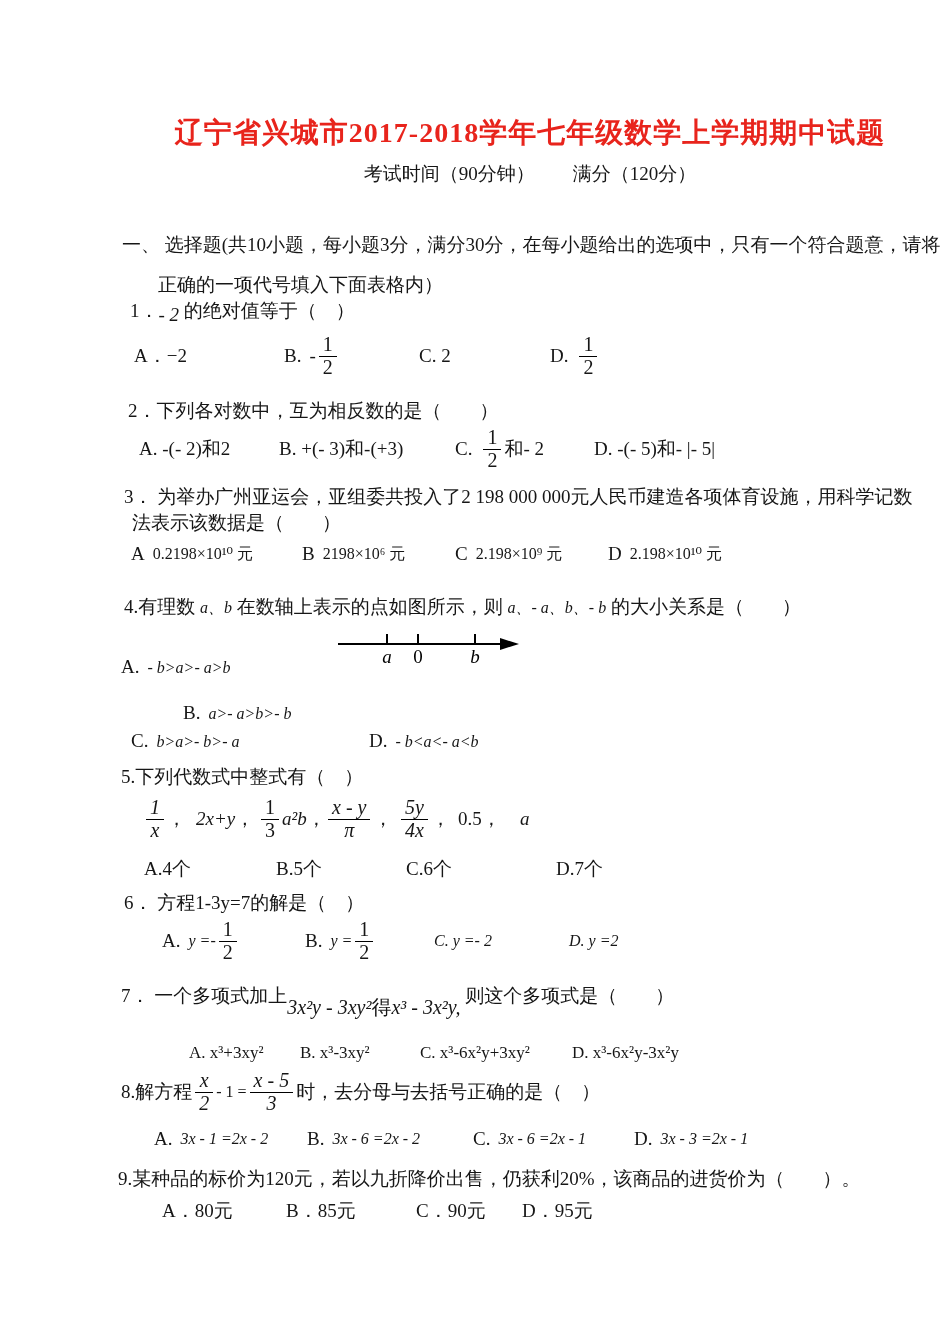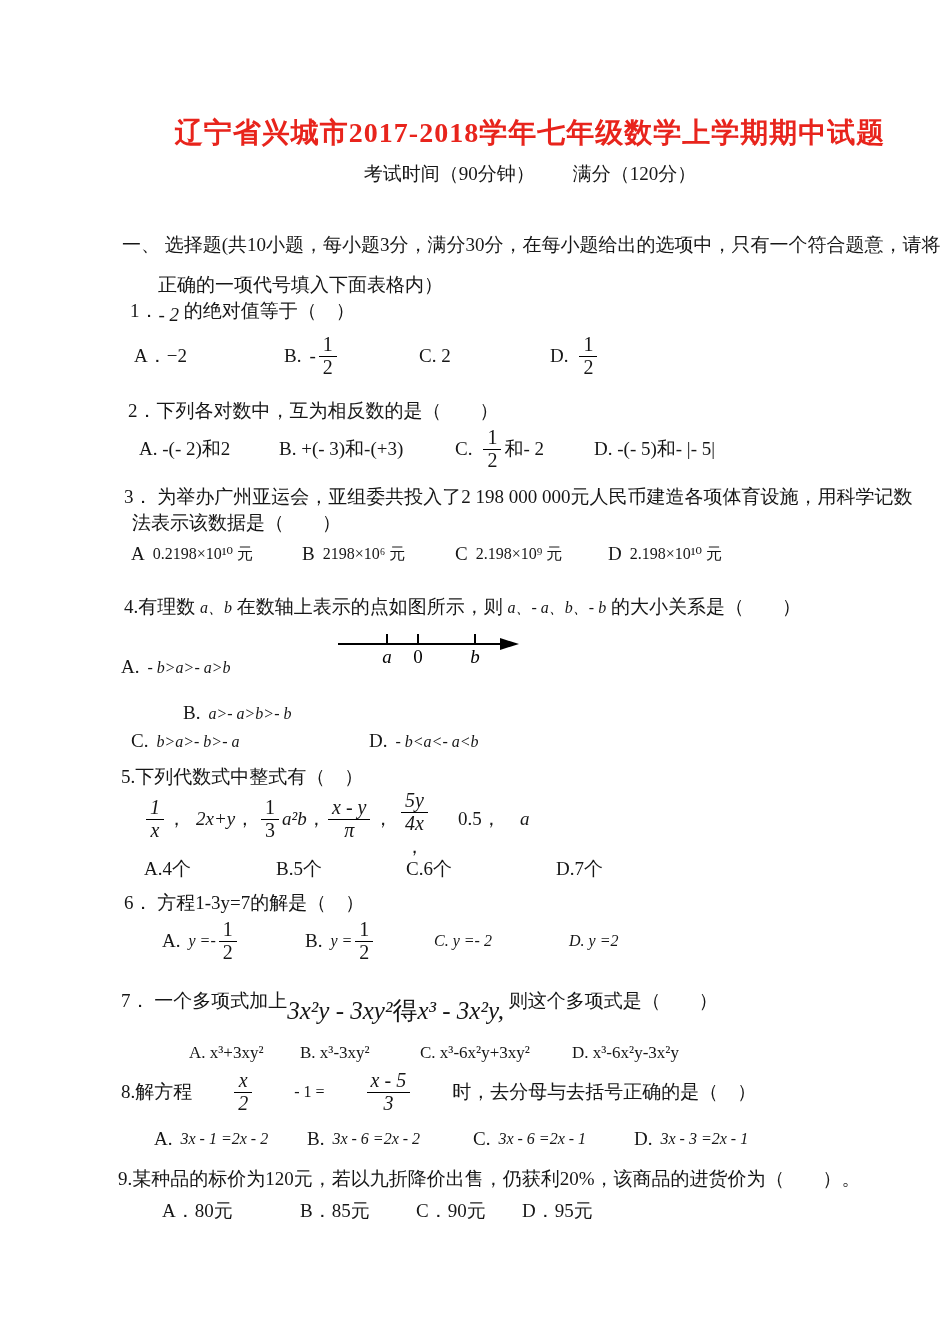--- a/index.html
+++ b/index.html
@@ -7,21 +7,21 @@
     position:relative;width:950px;height:1344px;background:#ffffff;
     font-family:"Liberation Serif","DejaVu Serif",serif;
     font-size:19px;color:#161616;overflow:hidden;
   }
   .abs{position:absolute;white-space:nowrap;}
   .title{left:110px;top:114px;width:840px;text-align:center;
          font-size:28px;font-weight:bold;color:#e8241c;letter-spacing:1px;}
   .subtitle{left:110px;top:161px;width:840px;text-align:center;font-size:19px;}
   .it{font-style:italic;}
   .low{position:relative;top:4px;}
-  .mlow{position:relative;top:12px;font-size:25px;}
+  .mlow{position:relative;top:12px;font-size:20px;}
   .frac{display:inline-block;vertical-align:middle;text-align:center;
         line-height:1.08;margin:0 3px;font-size:20px;}
   .frac span{display:block;padding:0 4px;}
   .frac .den{border-top:1.5px solid #000;}
   .optrow{position:absolute;left:0;width:950px;padding-left:20px;}
   .opt{position:absolute;top:0;height:100%;display:inline-flex;align-items:center;}
   .qlabel{margin-right:8px;}
   .m20{font-size:16px;}
   .m17{font-size:17px;}
   svg text{font-family:"Liberation Serif","DejaVu Serif",serif;}
@@ -143,21 +143,21 @@
         <span class="it">a²b</span>
         <span>，</span>
       </span>
     <span class="opt" style="left:325px;">
         <span class="frac it">
           <span class="num">x - y</span>
           <span class="den">π</span>
         </span>
         <span>，</span>
       </span>
-    <span class="opt" style="left:398px;flex-direction:column;">
+    <span class="opt" style="left:398px;">
         <span class="frac it">
           <span class="num">5y</span>
           <span class="den">4x</span>
         </span>
         <span>，</span>
       </span>
     <span class="opt" style="left:458px;">
         <span>0.5</span>
         <span>，</span>
       </span>
@@ -215,21 +215,21 @@
         <span>B.  x³-3xy²</span>
       </span>
     <span class="opt" style="left:388px;">
         <span>C.  x³-6x²y+3xy²</span>
       </span>
     <span class="opt" style="left:540px;">
         <span>D.  x³-6x²y-3x²y</span>
       </span>
   </div>
 
-  <div class="abs opt" style="left:121px;top:1064px;height:56px;gap:39px;">
+  <div class="abs opt" style="left:121px;top:1064px;height:56px;">
       <span>8.解方程</span>
       <span class="frac it">
         <span class="num">x</span>
         <span class="den">2</span>
       </span>
       <span class="m20">- 1 =</span>
       <span class="frac it">
         <span class="num">x - 5</span>
         <span class="den">3</span>
       </span>
@@ -252,21 +252,21 @@
         <span class="qlabel">D.</span>
         <span class="it m20">3x - 3 =2x - 1</span>
       </span>
   </div>
 
   <div class="abs" style="left:118px;top:1166px;">9.某种品的标价为120元，若以九折降价出售，仍获利20%，该商品的进货价为（　　）。</div>
   <div class="optrow" style="top:1198px;height:26px;">
     <span class="opt" style="left:162px;">
         <span>A．80元</span>
       </span>
-    <span class="opt" style="left:300px;">
+    <span class="opt" style="left:286px;">
         <span>B．85元</span>
       </span>
     <span class="opt" style="left:416px;">
         <span>C．90元</span>
       </span>
     <span class="opt" style="left:522px;">
         <span>D．95元</span>
       </span>
   </div>
 

